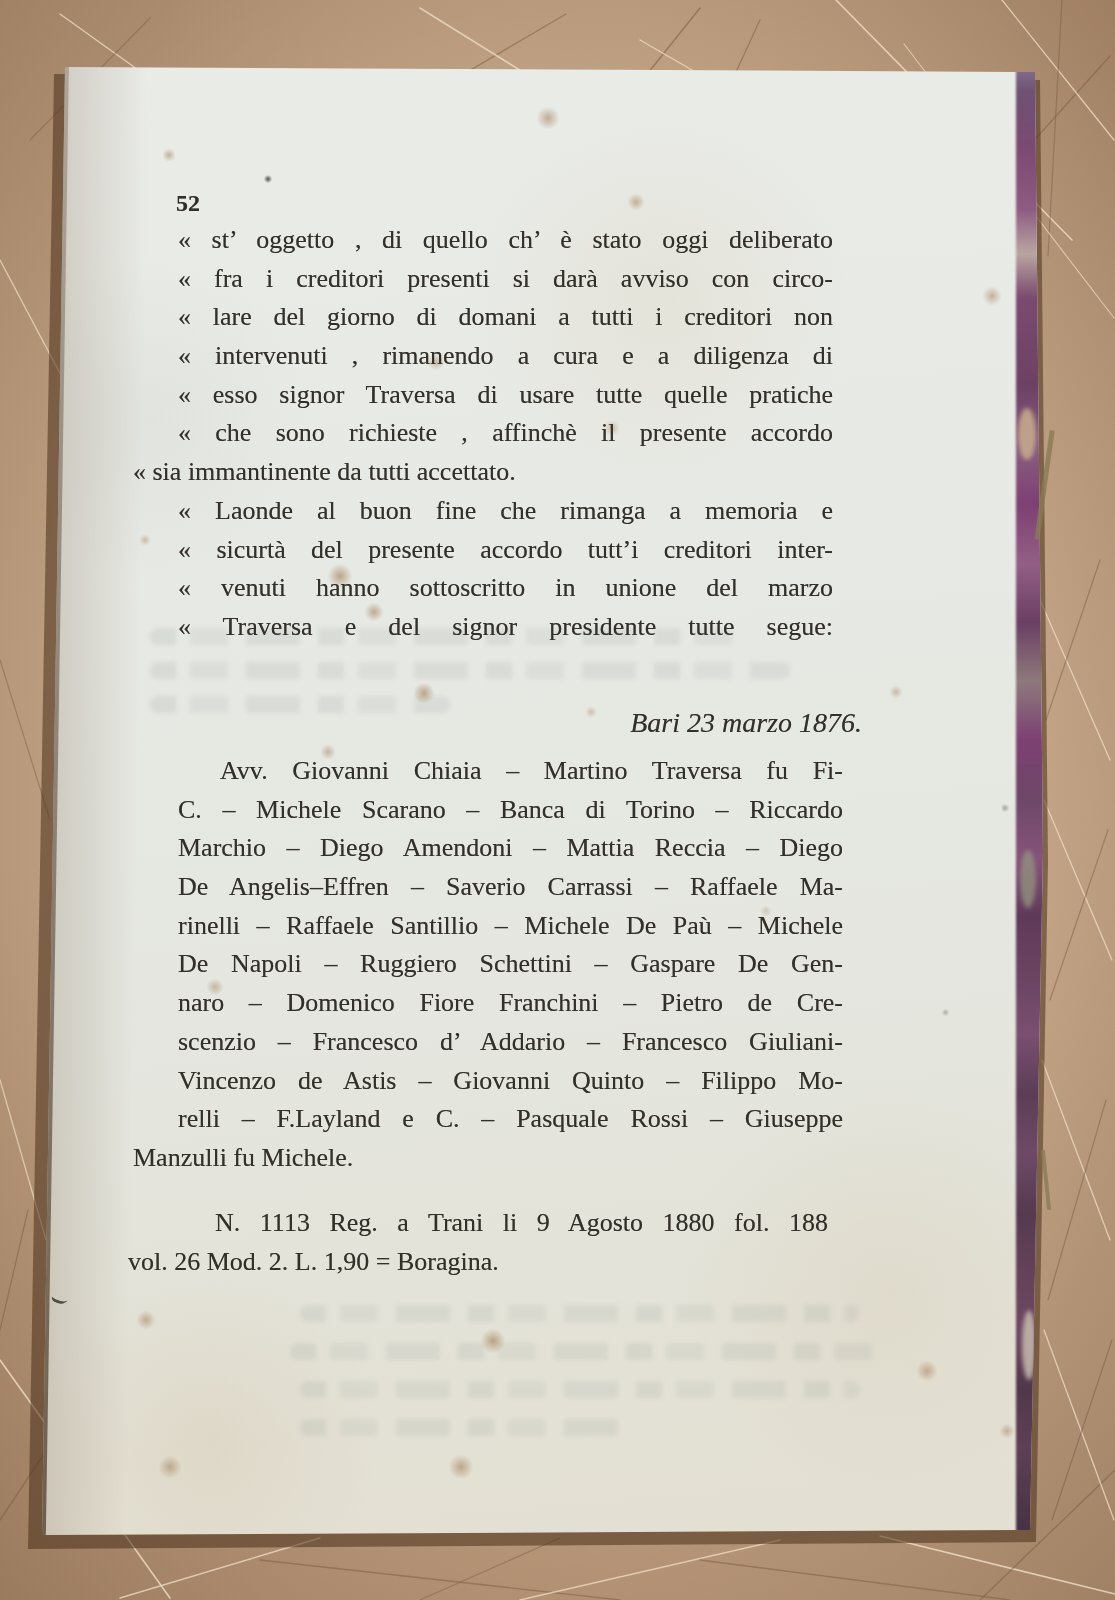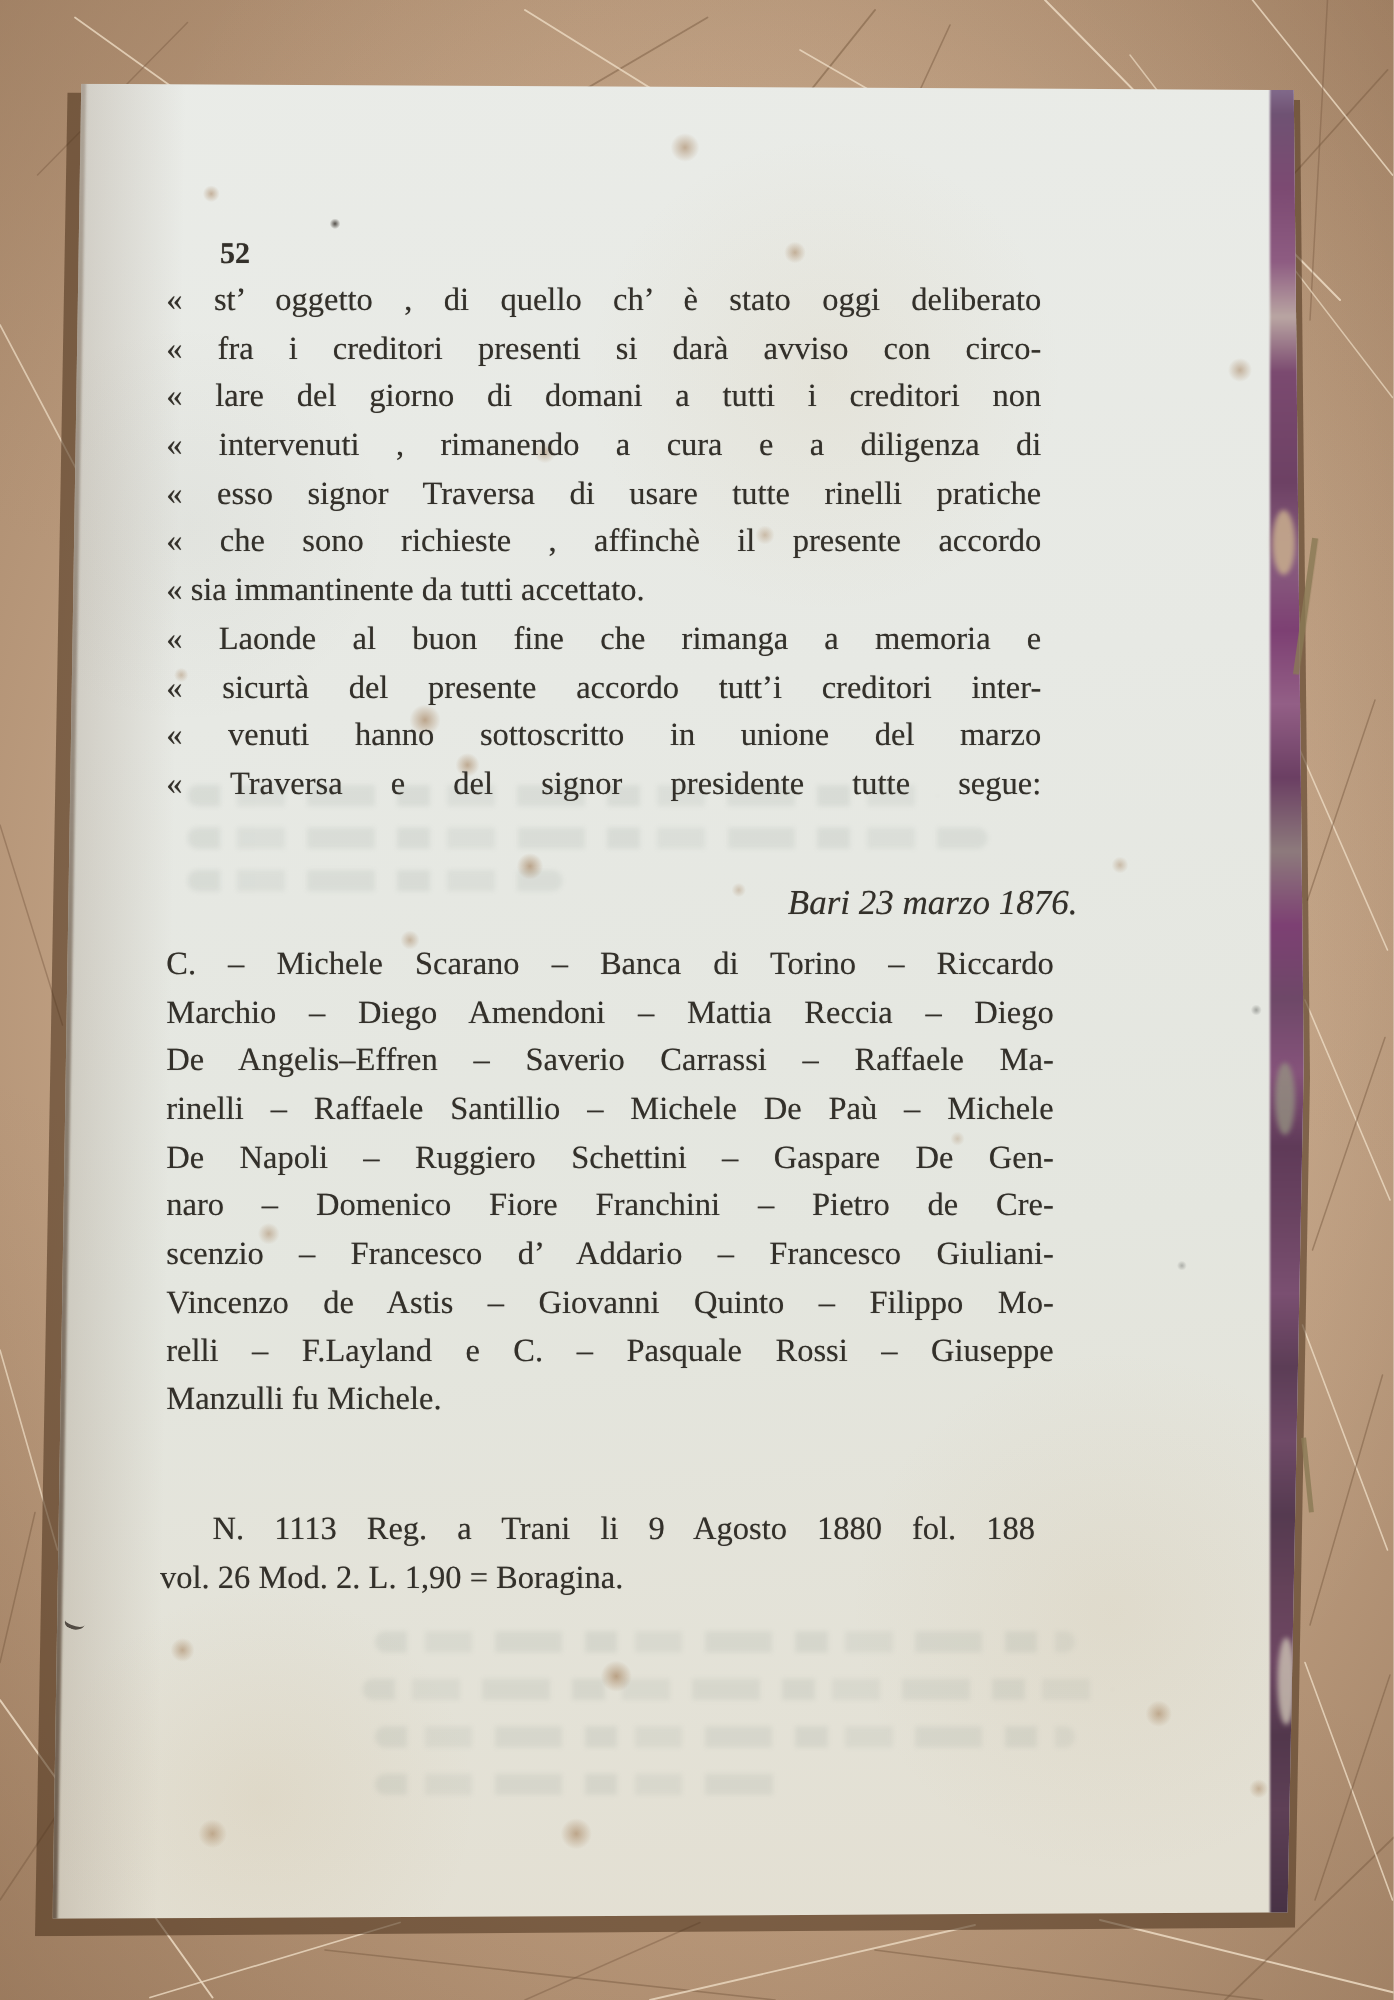--- a/index.html
+++ b/index.html
@@ -79,21 +79,21 @@
   .print{color:#33302a;font-size:26px;text-shadow:0 0 .6px rgba(51,48,42,.55);}
   .page-number{position:absolute;left:176px;top:190px;font-weight:700;font-size:24px;}
   .quoted{position:absolute;left:133px;top:221px;width:700px;}
   .signatures{position:absolute;left:133px;top:752px;width:710px;}
   .registration{position:absolute;left:128px;top:1204px;width:700px;}
   .dateline{
     position:absolute;left:412px;top:703px;width:450px;height:40px;line-height:40px;
     text-align:right;font-style:italic;font-size:28px;
   }
   .tline{height:38.7px;line-height:38.7px;overflow:hidden;}
-  .tline.just{text-align:justify;text-align-last:justify;}
+  .tline.just{text-align:justify;text-align-last:justify;margin-left:45px;}
   .tline.ind{text-indent:42px;}
   .fiber{position:absolute;background:#8a7a55;filter:blur(.5px);opacity:.8;}
 </style>
 </head>
 <body>
 
 <div class="photo">
 
   <svg class="scratches" width="1115" height="1600" viewBox="0 0 1115 1600">
     <g stroke-linecap="round">
@@ -176,30 +176,31 @@
     <span class="spot gray" style="left:941px;top:1008px;width:9px;height:9px;opacity:.45"></span>
     <span class="spot ink" style="left:263px;top:174px;width:10px;height:10px;opacity:.85"></span>
     <span class="pen-mark"></span>
 
     <div class="print page-number">52</div>
     <div class="print quoted">
         <div class="tline just">« st’ oggetto , di quello ch’ è stato oggi deliberato</div>
         <div class="tline just">« fra i creditori presenti si darà avviso con circo-</div>
         <div class="tline just">« lare del giorno di domani a tutti i creditori non</div>
         <div class="tline just">« intervenuti , rimanendo a cura e a diligenza di</div>
-        <div class="tline just">« esso signor Traversa di usare tutte rinelli pratiche</div>
+        <div class="tline just">« esso signor Traversa di usare tutte quelle pratiche</div>
         <div class="tline just">« che sono richieste , affinchè il presente accordo</div>
         <div class="tline">« sia immantinente da tutti accettato.</div>
         <div class="tline just">« Laonde al buon fine che rimanga a memoria e</div>
         <div class="tline just">« sicurtà del presente accordo tutt’i creditori inter-</div>
         <div class="tline just">« venuti hanno sottoscritto in unione del marzo</div>
         <div class="tline just">« Traversa e del signor presidente tutte segue:</div>
       </div>
     <div class="print dateline">Bari 23 marzo 1876.</div>
     <div class="print signatures">
+        <div class="tline just ind">Avv. Giovanni Chiaia – Martino Traversa fu Fi-</div>
         <div class="tline just">C. – Michele Scarano – Banca di Torino – Riccardo</div>
         <div class="tline just">Marchio – Diego Amendoni – Mattia Reccia – Diego</div>
         <div class="tline just">De Angelis–Effren – Saverio Carrassi – Raffaele Ma-</div>
         <div class="tline just">rinelli – Raffaele Santillio – Michele De Paù – Michele</div>
         <div class="tline just">De Napoli – Ruggiero Schettini – Gaspare De Gen-</div>
         <div class="tline just">naro – Domenico Fiore Franchini – Pietro de Cre-</div>
         <div class="tline just">scenzio – Francesco d’ Addario – Francesco Giuliani-</div>
         <div class="tline just">Vincenzo de Astis – Giovanni Quinto – Filippo Mo-</div>
         <div class="tline just">relli – F.Layland e C. – Pasquale Rossi – Giuseppe</div>
         <div class="tline">Manzulli fu Michele.</div>

